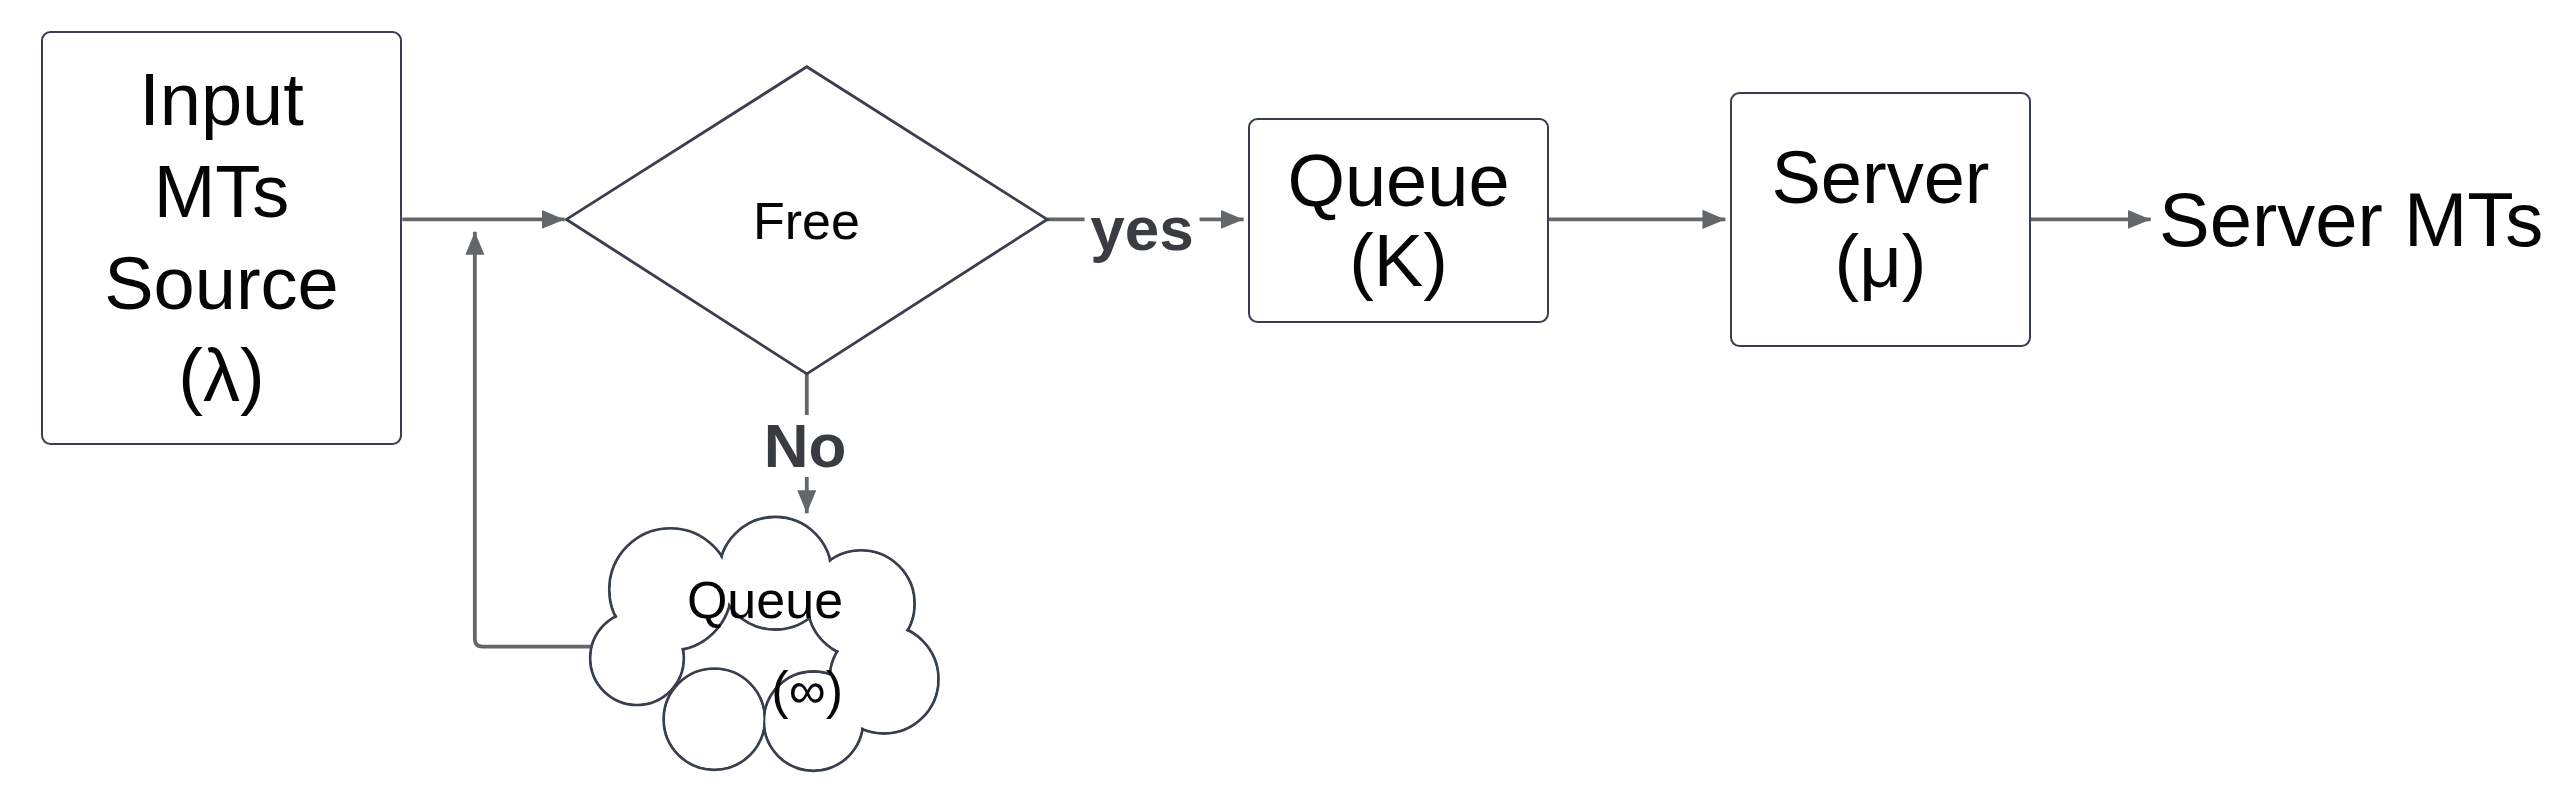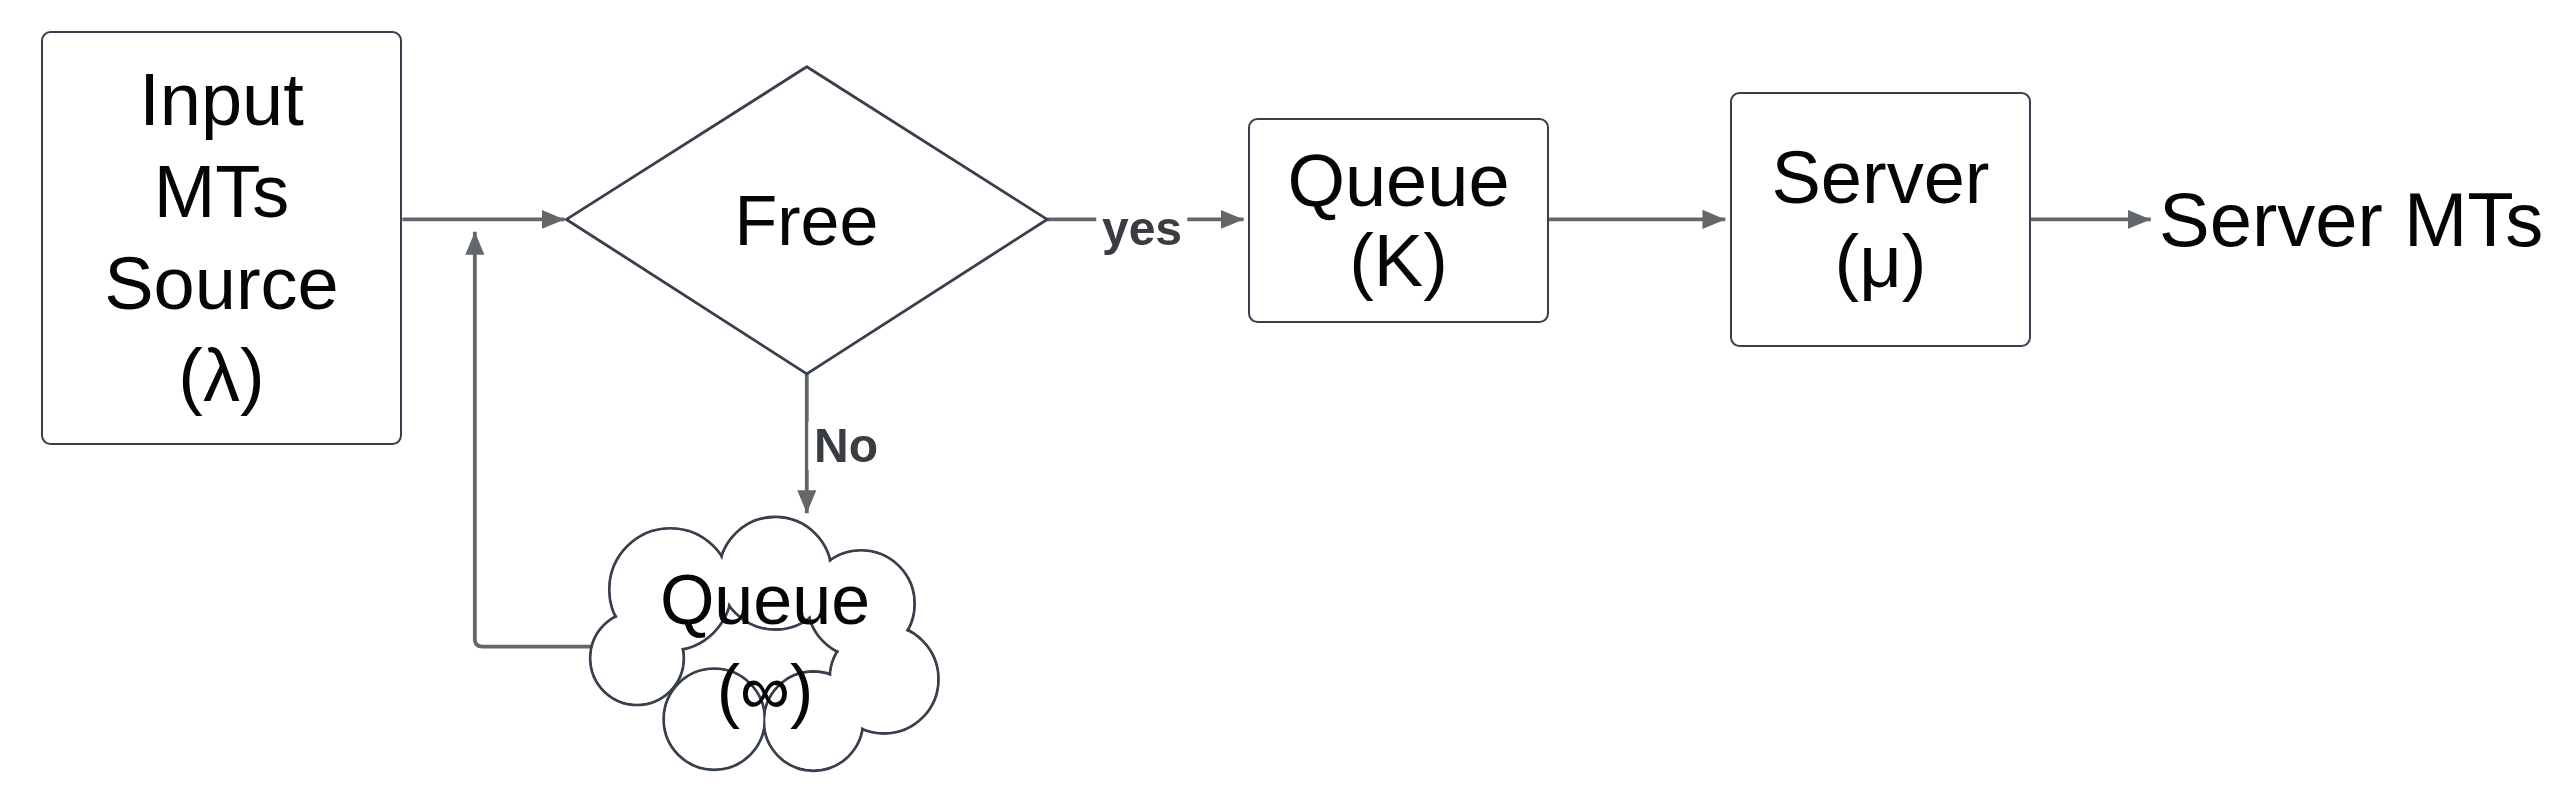--- a/index.html
+++ b/index.html
@@ -33,29 +33,29 @@
   }
   .node-label{
     color:var(--node-text);
     font-size:74px;
     text-align:center;
     white-space:pre-line;
   }
   .float-label{
     position:absolute;
     display:flex;align-items:center;justify-content:center;
-    text-align:center;
+    text-align:right;
     white-space:pre-line;
     color:var(--node-text);
-    font-size:70px;
+    font-size:52px;
   }
   .edge-label{
     position:absolute;
     transform:translate(-50%,-50%);
-    font-size:48px;
+    font-size:62px;
     font-weight:bold;
     color:var(--edge-label-text);
     background:var(--background);
     padding:0 5.7px;
     line-height:1.0;
     white-space:nowrap;
   }
   .exit-label{
     position:absolute;
     transform:translateY(-50%);
@@ -125,18 +125,18 @@
     <div class="node-label lh-server">Server
 (μ)</div>
   </div>
 
   <div class="float-label" style="left:566px;top:67px;width:481px;height:307px;">Free</div>
 
   <div class="float-label lh-orbit" style="left:590px;top:518px;width:350px;height:253px;">Queue
 (∞)</div>
 
   <div class="edge-label" style="left:1142px;top:229px;">yes</div>
-  <div class="edge-label" style="left:846px;top:446px;">No</div>
+  <div class="edge-label" style="left:805px;top:446px;">No</div>
 
   <div class="exit-label" style="left:2159px;top:219px;">Server MTs</div>
 
 </div>
 
 
 </body></html>

